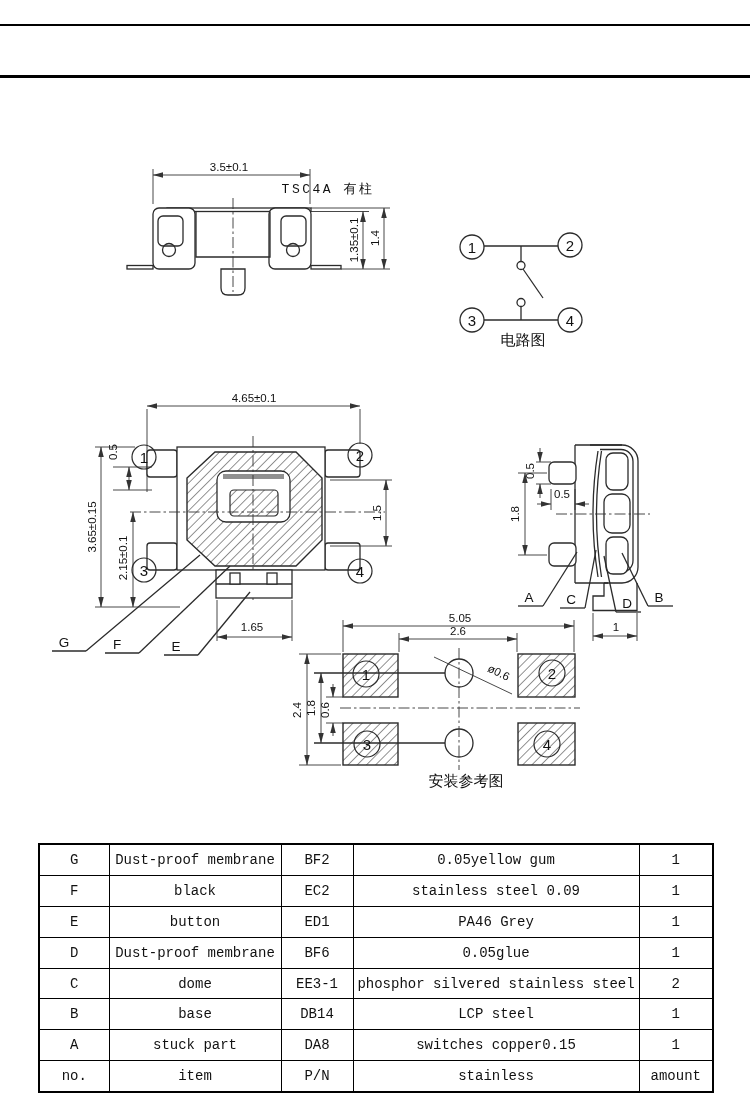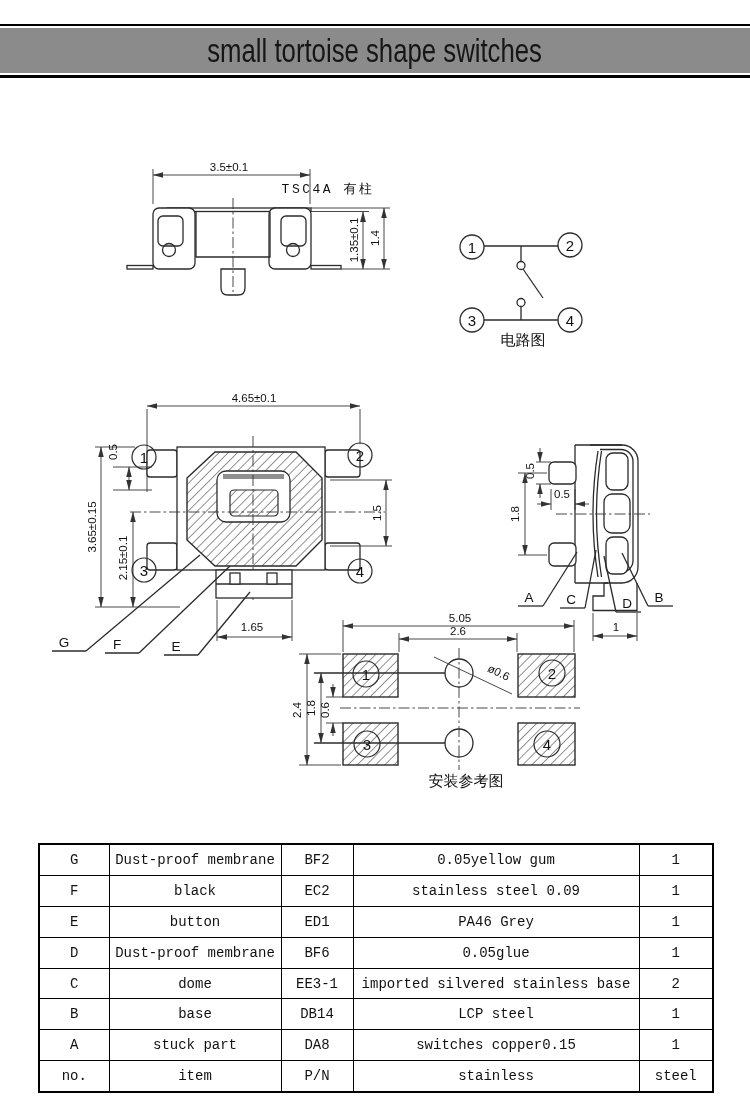--- a/index.html
+++ b/index.html
@@ -28,23 +28,20 @@
               font-size:14px;color:#111;}
   table.parts td{border:1px solid #000;text-align:center;height:29.9px;padding:0;
                  overflow:hidden;white-space:nowrap;}
 </style>
 </head>
 <body>
 
 <div class="page">
 
   <div class="hline" style="top:24px;height:2px;"></div>
-  <div class="titlebar">
-    <span>small tortoise shape switches</span>
-  </div>
   <div class="hline" style="top:75px;height:2.5px;"></div>
 
   <svg class="draw" width="750" height="800" viewBox="0 0 750 800">
     <defs>
       <marker id="ar" viewBox="0 0 12 8" refX="11.6" refY="4" markerWidth="12" markerHeight="8" orient="auto-start-reverse">
           <path d="M12,4 L0,0.8 L0,7.2 Z" fill="#333"></path>
         </marker>
       <pattern id="h" patternUnits="userSpaceOnUse" width="6.5" height="6.5" patternTransform="rotate(45)">
         <rect width="6.5" height="6.5" fill="#fff"></rect>
         <line x1="0" y1="0" x2="0" y2="6.5" stroke="#3a3a3a" stroke-width="1.1"></line>
@@ -302,21 +299,21 @@
         <td>D</td>
         <td>Dust-proof membrane</td>
         <td>BF6</td>
         <td>0.05glue</td>
         <td>1</td>
       </tr>
       <tr>
         <td>C</td>
         <td>dome</td>
         <td>EE3-1</td>
-        <td>imported silvered stainless base</td>
+        <td>phosphor silvered stainless steel</td>
         <td>2</td>
       </tr>
       <tr>
         <td>B</td>
         <td>base</td>
         <td>DB14</td>
         <td>LCP steel</td>
         <td>1</td>
       </tr>
       <tr>
@@ -324,17 +321,17 @@
         <td>stuck part</td>
         <td>DA8</td>
         <td>switches copper0.15</td>
         <td>1</td>
       </tr>
       <tr>
         <td>no.</td>
         <td>item</td>
         <td>P/N</td>
         <td>stainless</td>
-        <td>steel</td>
+        <td>amount</td>
       </tr>
     </tbody>
   </table>
 </div>
 
 </body></html>

